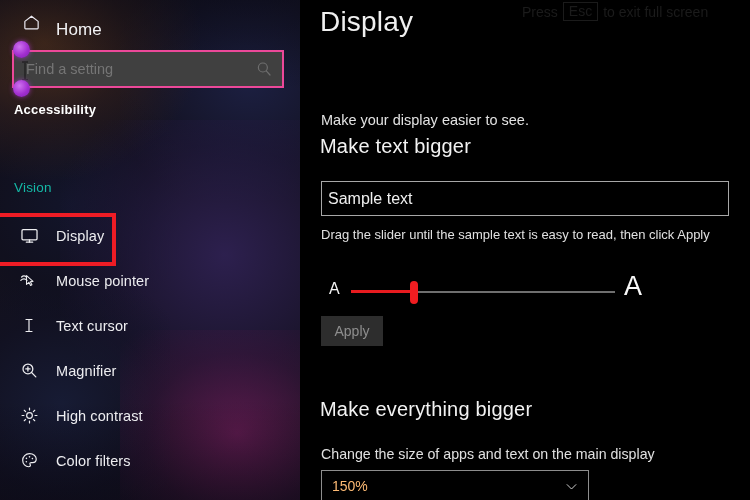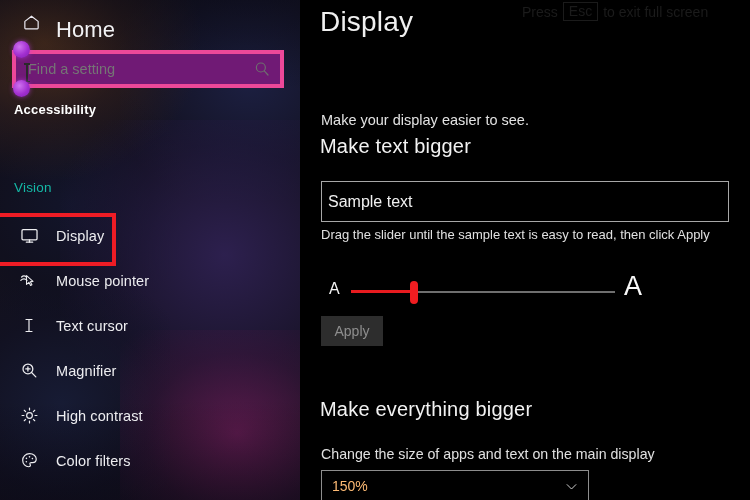--- a/index.html
+++ b/index.html
@@ -36,28 +36,28 @@
     background: linear-gradient(180deg, rgba(8,8,18,0.45) 0%, rgba(0,0,0,0) 18%, rgba(0,0,0,0) 80%, rgba(6,4,14,0.35) 100%); }
 
   .sb-content { position: absolute; inset: 0; }
 
   
   .home-row {
     position: absolute; left: 14px; top: 6px;
     display: flex; align-items: center; gap: 14px;
     height: 32px; padding: 0 6px;
   }
-  .home-label { color: #f2f2f4; font-size: 22px; letter-spacing: .1px; margin-top: 16px; }
+  .home-label { color: #f2f2f4; font-size: 17px; letter-spacing: .1px; margin-top: 16px; }
 
   
   .search-wrap { position: absolute; left: 12px; top: 50px; width: 272px; height: 38px; }
   .search-box {
     position: absolute; inset: 0;
-    background: #701a75;
-    border: 4px solid #ec4899;
+    background: #404040;
+    border: 2px solid #ec4899;
     display: flex; align-items: center;
   }
   .search-input-fake {
     flex: 1; height: 100%;
     display: flex; align-items: center;
     padding-left: 12px;
     color: #8d8d8d; font-size: 14.5px;
     font-family: "Liberation Sans", sans-serif;
     background: transparent; border: 0; outline: none;
   }
@@ -126,21 +126,21 @@
   .page-sub {
     position: absolute; left: 21px; top: 112px;
     color: #e2e2e2; font-size: 14.5px;
   }
   .sec-title-1 {
     position: absolute; left: 20px; top: 135px;
     color: #f2f2f2; font-size: 20px; letter-spacing: .2px;
   }
   .sample-box {
     position: absolute; left: 21px; top: 181px;
-    width: 408px; height: 41px;
+    width: 408px; height: 35px;
     border: 1px solid #a7a7a7; background: #000;
     display: flex; align-items: center; padding-left: 6px;
   }
   .sample-box .txt { color: #f0f0f0; font-size: 16px; }
   .hint-text {
     position: absolute; left: 21px; top: 225px; width: 412px;
     color: #e0e0e0; font-size: 13px; line-height: 20px;
   }
 
   

